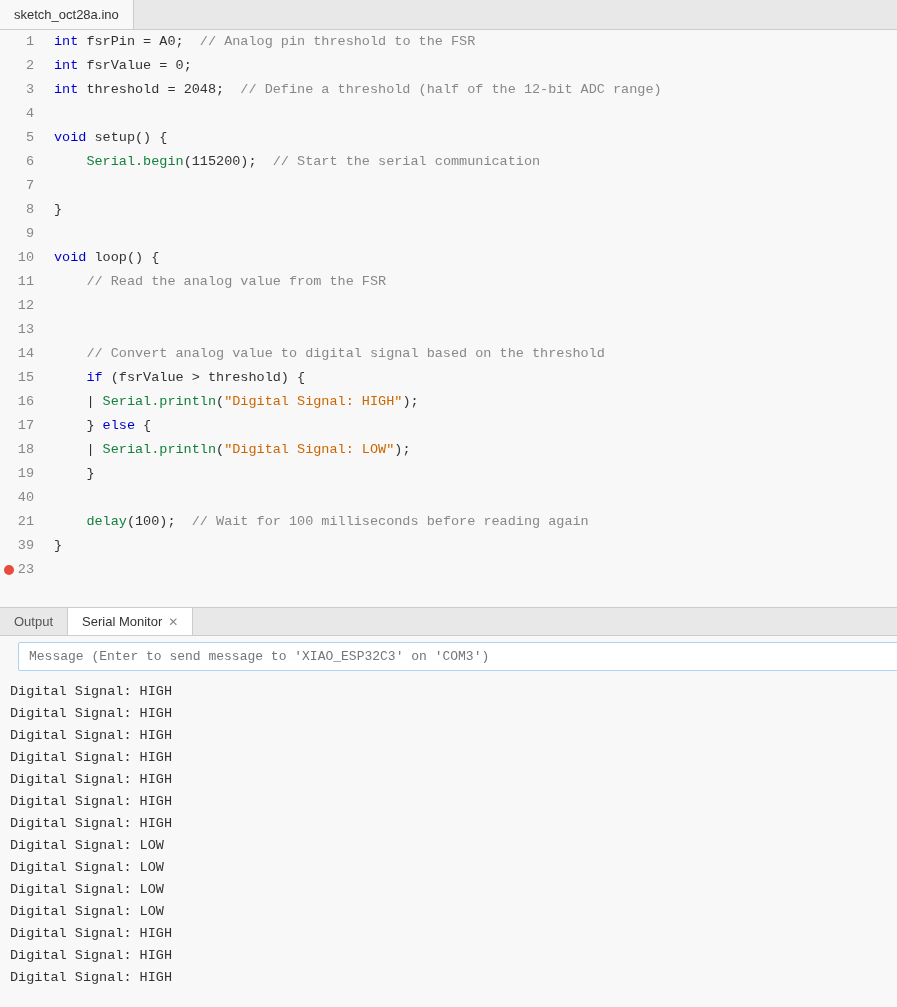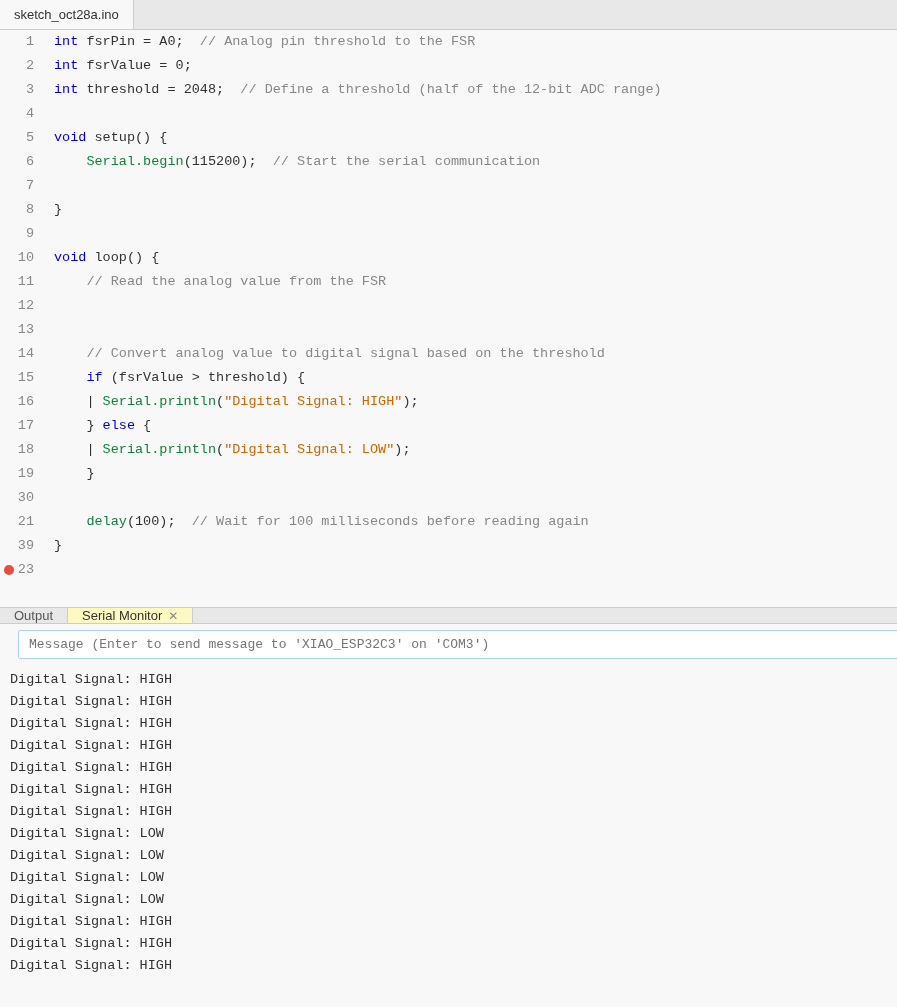--- a/index.html
+++ b/index.html
@@ -93,35 +93,35 @@
       border-top: 1px solid #ccc;
       display: flex;
       flex-direction: column;
       height: 400px;
     }
     .panel-tabs {
       display: flex;
       align-items: center;
       background: #e8e8e8;
       border-bottom: 1px solid #ccc;
-      height: 16px;
+      height: 28px;
     }
     .panel-tab {
       padding: 0 14px;
       height: 100%;
       display: flex;
       align-items: center;
       font-size: 13px;
       font-family: Arial, sans-serif;
       color: #555;
       cursor: pointer;
       border-right: 1px solid #ccc;
     }
     .panel-tab.active {
-      background: #fef9c3;
+      background: #ffffff;
       color: #333;
     }
     .panel-tab-close {
       margin-left: 6px;
       font-size: 12px;
       color: #888;
       cursor: pointer;
     }
     .message-input {
       width: 100%;
@@ -232,21 +232,21 @@
       </div>
       <div class="code-line">
         <span class="line-number">18</span>
         <span class="line-code">    | <span class="fn">Serial.println</span>(<span class="str">"Digital Signal: LOW"</span>);</span>
       </div>
       <div class="code-line">
         <span class="line-number">19</span>
         <span class="line-code">    }</span>
       </div>
       <div class="code-line">
-        <span class="line-number">30</span>
+        <span class="line-number">40</span>
         <span class="line-code"></span>
       </div>
       <div class="code-line">
         <span class="line-number">21</span>
         <span class="line-code">    <span class="fn">delay</span>(100);  <span class="cm">// Wait for 100 milliseconds before reading again</span></span>
       </div>
       <div class="code-line">
         <span class="line-number">39</span>
         <span class="line-code">}</span>
       </div>

